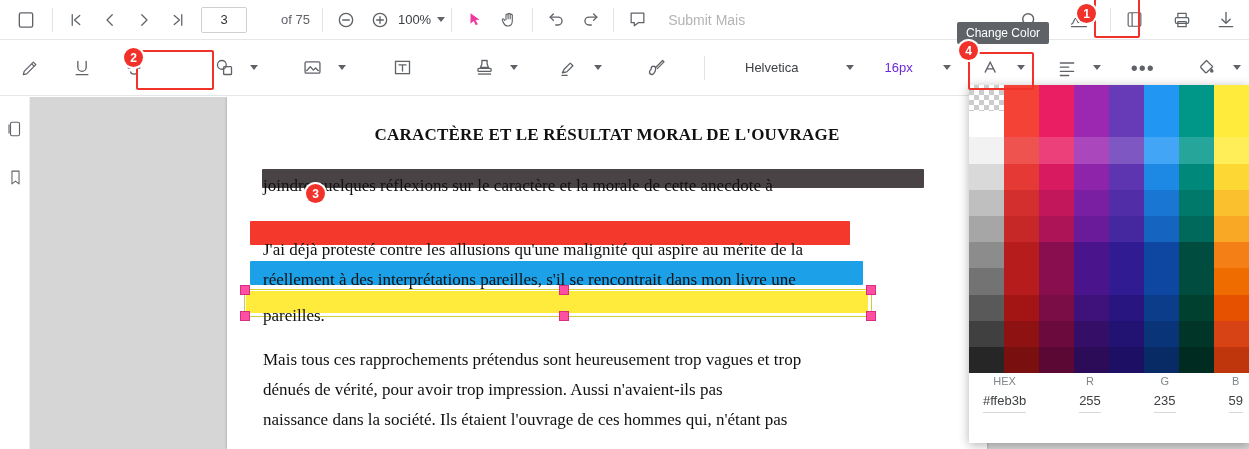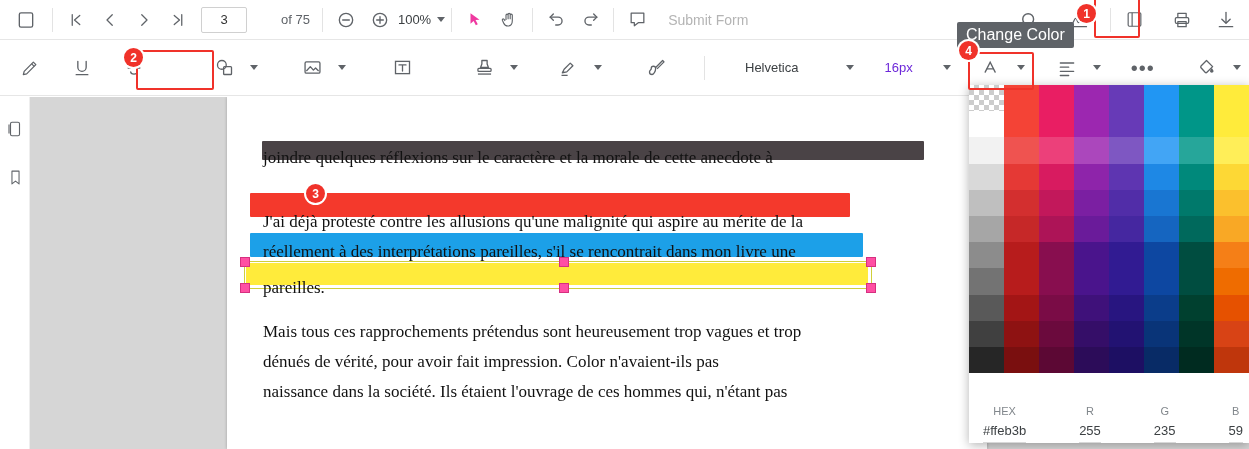--- a/index.html
+++ b/index.html
@@ -93,40 +93,40 @@
   .marker-rect{position:absolute;border:2px solid #f0322a;border-radius:2px;pointer-events:none;}
   .badge{
     position:absolute;width:19px;height:19px;border-radius:50%;
     background:#f0322a;color:#fff;font-size:12px;font-weight:bold;
     display:flex;align-items:center;justify-content:center;
     font-family:"Liberation Sans", sans-serif;box-shadow:0 0 0 2px #fff;
   }
 
   
   .tooltip{
-    position:absolute;background:#5f6368;color:#fff;font-size:16px;
+    position:absolute;background:#5f6368;color:#fff;font-size:12px;
     padding:4px 9px;border-radius:2px;white-space:nowrap;
   }
 
   
   .picker{
     position:absolute;left:969px;top:85px;width:280px;height:358px;
     background:#fff;box-shadow:0 2px 10px rgba(0,0,0,.3);
   }
   .swatch-grid{display:grid;grid-template-columns:repeat(8,35px);grid-auto-rows:26.2px;}
   .swatch{width:35px;height:26.2px;cursor:pointer;}
   .checker{
     background-image:
       linear-gradient(45deg,#ccc 25%,transparent 25%,transparent 75%,#ccc 75%),
       linear-gradient(45deg,#ccc 25%,transparent 25%,transparent 75%,#ccc 75%);
     background-size:10px 10px;background-position:0 0,5px 5px;background-color:#fff;
   }
   .picker-footer{
     position:absolute;left:0;right:0;bottom:0;height:68px;background:#fff;
-    display:flex;align-items:flex-end;padding:0 8px;box-sizing:border-box;gap:39px;
+    display:flex;align-items:flex-start;padding:0 8px;box-sizing:border-box;gap:39px;
   }
   .field{display:flex;flex-direction:column;align-items:center;}
   .field .lbl{font-size:11px;color:#80868b;margin-bottom:6px;}
   .field .val{
     font-size:13px;color:#3c4043;border-bottom:1px solid #d8d8d8;
     padding-bottom:4px;text-align:center;
   }
   .f-hex{width:96px;margin-left:6px;}
   .f-rgb{width:44px;margin-left:14px;}
   .arrow-next{
@@ -222,21 +222,21 @@
     </div>
 
     <div class="sep"></div>
 
     <div class="tb-btn">
       <svg width="19" height="19" viewBox="0 0 24 24" fill="none" stroke="#5f6368" stroke-width="1.6" stroke-linejoin="round">
         <path d="M20 4H4v12h4v4l5-4h7z"></path>
       </svg>
     </div>
 
-    <div class="submit-form">Submit Form</div>
+    <div class="submit-form">Submit Mais</div>
 
     <div class="spacer"></div>
 
     <div class="tb-btn">
       <svg width="20" height="20" viewBox="0 0 24 24" fill="none" stroke="#5f6368" stroke-width="1.7" stroke-linecap="round">
         <circle cx="11" cy="11" r="6.5"></circle>
           <path d="M16 16l4.5 4.5"></path>
       </svg>
     </div>
 
@@ -393,20 +393,21 @@
       <svg width="17" height="17" viewBox="0 0 24 24" fill="none" stroke="#5f6368" stroke-width="1.5" stroke-linejoin="round">
         <path d="M7 3h10v18l-5-4-5 4z"></path>
       </svg>
     </div>
   </div>
 
   <div class="docarea">
     <div class="page">
       <div class="doc-inner">
 
+        <div class="doc-title">CARACTÈRE ET LE RÉSULTAT MORAL DE L'OUVRAGE</div>
 
         <div style="position:relative;">
           <div class="hl dark" style="left:-1px;top:-2px;width:662px;height:19px;"></div>
           <div class="para" style="margin-top:18px;">joindre quelques réflexions sur le caractère et la morale de cette anecdote à</div>
           <div class="hl red" style="left:-13px;top:50px;width:600px;height:24px;"></div>
         </div>
 
         <div style="position:relative;margin-top:34px;">
           <div class="para" style="margin-bottom:0;">J'ai déjà protesté contre les allusions qu'une malignité qui aspire au mérite de la</div>
           <div class="hl blue" style="left:-13px;top:26px;width:613px;height:24px;"></div>
@@ -417,21 +418,21 @@
           <div class="handle" style="left:296px;top:50px;"></div>
           <div class="handle" style="left:603px;top:50px;"></div>
           <div class="handle" style="left:-23px;top:76px;"></div>
           <div class="handle" style="left:296px;top:76px;"></div>
           <div class="handle" style="left:603px;top:76px;"></div>
           <div class="para" style="margin-top:6px;">pareilles.</div>
         </div>
 
         <div style="margin-top:14px;">
           <div class="para" style="margin-bottom:0;">Mais tous ces rapprochements prétendus sont heureusement trop vagues et trop</div>
-          <div class="para" style="margin-bottom:0;">dénués de vérité, pour avoir fait impression. Color n'avaient-ils pas</div>
+          <div class="para" style="margin-bottom:0;">dénués de vérité, pour avoir trop impression. Aussi n'avaient-ils pas</div>
           <div class="para" style="margin-bottom:0;">naissance dans la société. Ils étaient l'ouvrage de ces hommes qui, n'étant pas</div>
         </div>
 
       </div>
     </div>
   </div>
 
   <div class="picker">
     <div class="swatch-grid" id="swatch-grid">
         <div class="swatch checker"></div>

